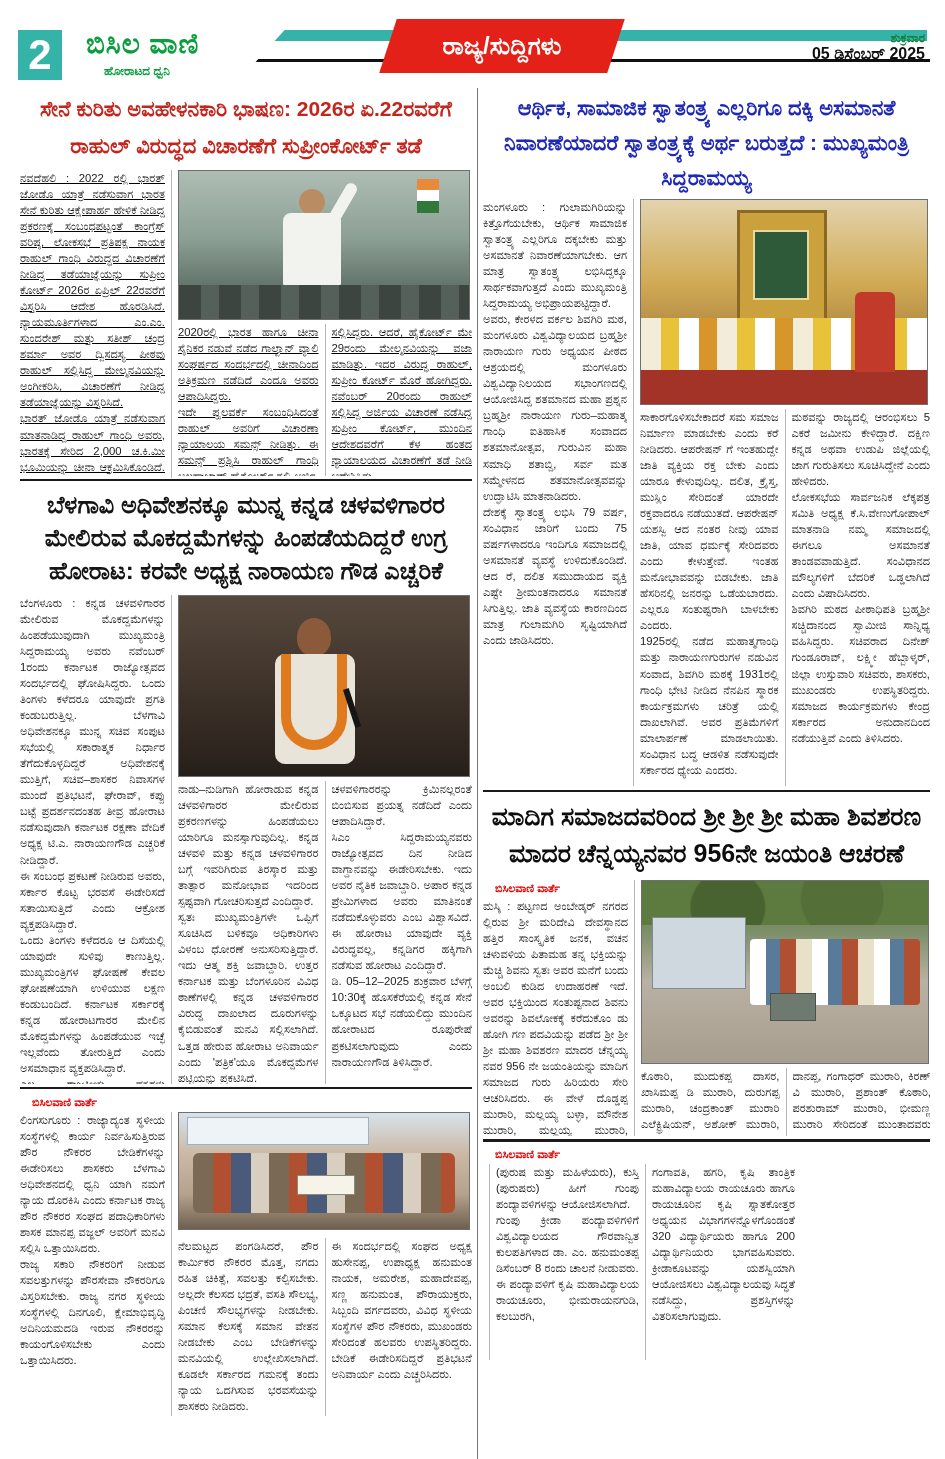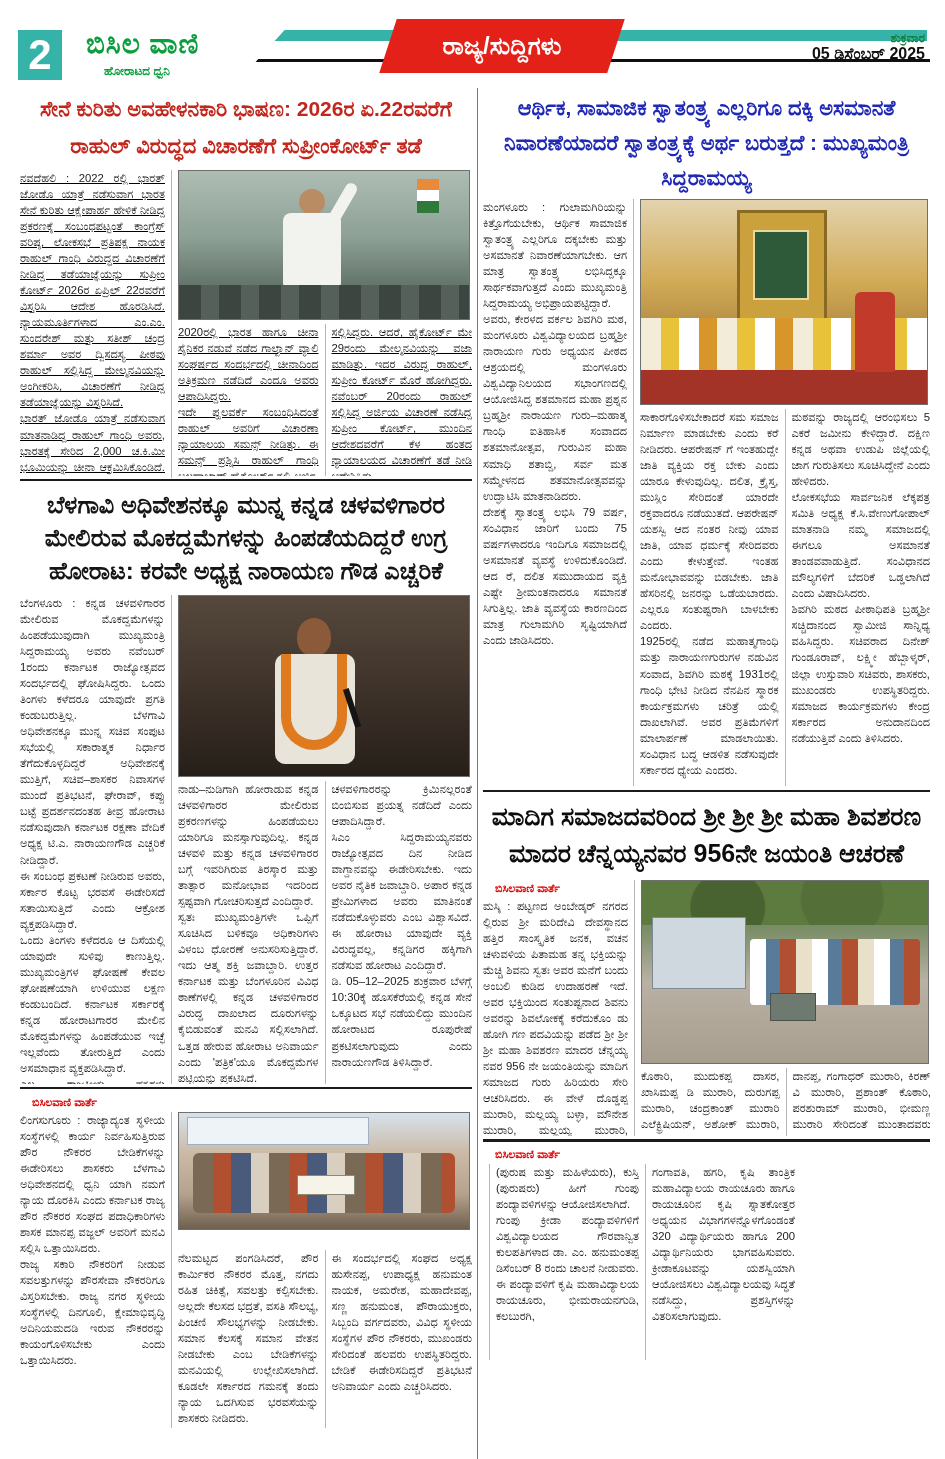--- a/index.html
+++ b/index.html
@@ -129,21 +129,21 @@
     <div class="byline">ಬಿಸಿಲವಾಣಿ ವಾರ್ತೆ</div>
     <div class="body-flex">
       <div class="col" style="width:146px;height:300px;">ಲಿಂಗಸುಗೂರು : ರಾಜ್ಯಾದ್ಯಂತ ಸ್ಥಳೀಯ ಸಂಸ್ಥೆಗಳಲ್ಲಿ ಕಾರ್ಯ ನಿರ್ವಹಿಸುತ್ತಿರುವ ಪೌರ ನೌಕರರ ಬೇಡಿಕೆಗಳನ್ನು ಈಡೇರಿಸಲು ಶಾಸಕರು ಬೆಳಗಾವಿ ಅಧಿವೇಶನದಲ್ಲಿ ಧ್ವನಿ ಯಾಗಿ ನಮಗೆ ನ್ಯಾಯ ದೊರಕಿಸಿ ಎಂದು ಕರ್ನಾಟಕ ರಾಜ್ಯ ಪೌರ ನೌಕರರ ಸಂಘದ ಪದಾಧಿಕಾರಿಗಳು ಶಾಸಕ ಮಾನಪ್ಪ ವಜ್ಜಲ್ ಅವರಿಗೆ ಮನವಿ ಸಲ್ಲಿಸಿ ಒತ್ತಾಯಿಸಿದರು.
 ರಾಜ್ಯ ಸಕಾರಿ ನೌಕರರಿಗೆ ನೀಡುವ ಸವಲತ್ತುಗಳನ್ನು ಪೌರಸೇವಾ ನೌಕರರಿಗೂ ವಿಸ್ತರಿಸಬೇಕು. ರಾಜ್ಯ ನಗರ ಸ್ಥಳೀಯ ಸಂಸ್ಥೆಗಳಲ್ಲಿ ದಿನಗೂಲಿ, ಕ್ಷೇಮಾಭಿವೃದ್ಧಿ ಅದಿನಿಯಮದಡಿ ಇರುವ ನೌಕರರನ್ನು ಕಾಯಂಗೊಳಿಸಬೇಕು ಎಂದು ಒತ್ತಾಯಿಸಿದರು.</div>
       <div class="col-rule" style="width:294px;">
         <div class="photo ph-poura" style="width:292px;height:118px;">
           <div class="ph-el" style="left:8px;top:4px;width:180px;height:26px;background:#eef3f8;border:1px solid #9fb0c2;"></div>
           <div class="ph-el" style="left:14px;top:40px;width:262px;height:60px;background:repeating-linear-gradient(90deg,#7a6a55 0 20px,#b05030 20px 38px,#4a5a7a 38px 58px,#d8cfc0 58px 76px);border-radius:6px;"></div>
           <div class="ph-el" style="left:118px;top:62px;width:56px;height:18px;background:#f6f3e8;border:1px solid #8a8a7a;"></div>
         </div>
-        <div class="subcols" style="margin-top:20px;">
+        <div class="subcols" style="margin-top:8px;">
           <div class="col" style="width:142px;height:178px;">ನೆಲಮಟ್ಟದ ಪಂಗಡಿಸಿದರೆ, ಪೌರ ಕಾರ್ಮಿಕರ ನೌಕರರ ಮೊತ್ತ, ನಗದು ರಹಿತ ಚಿಕಿತ್ಸೆ, ಸವಲತ್ತು ಕಲ್ಪಿಸಬೇಕು. ಅಲ್ಲದೇ ಕೆಲಸದ ಭದ್ರತೆ, ವಸತಿ ಸೌಲಭ್ಯ, ಪಿಂಚಣಿ ಸೌಲಭ್ಯಗಳನ್ನು ನೀಡಬೇಕು. ಸಮಾನ ಕೆಲಸಕ್ಕೆ ಸಮಾನ ವೇತನ ನೀಡಬೇಕು ಎಂಬ ಬೇಡಿಕೆಗಳನ್ನು ಮನವಿಯಲ್ಲಿ ಉಲ್ಲೇಖಿಸಲಾಗಿದೆ. ಕೂಡಲೇ ಸರ್ಕಾರದ ಗಮನಕ್ಕೆ ತಂದು ನ್ಯಾಯ ಒದಗಿಸುವ ಭರವಸೆಯನ್ನು ಶಾಸಕರು ನೀಡಿದರು.</div>
           <div class="col col-rule" style="width:142px;height:178px;">ಈ ಸಂದರ್ಭದಲ್ಲಿ ಸಂಘದ ಅಧ್ಯಕ್ಷ ಹುಸೇನಪ್ಪ, ಉಪಾಧ್ಯಕ್ಷ ಹನುಮಂತ ನಾಯಕ, ಅಮರೇಶ, ಮಹಾದೇವಪ್ಪ, ಸಣ್ಣ ಹನುಮಂತ, ಪೌರಾಯುಕ್ತರು, ಸಿಬ್ಬಂದಿ ವರ್ಗದವರು, ವಿವಿಧ ಸ್ಥಳೀಯ ಸಂಸ್ಥೆಗಳ ಪೌರ ನೌಕರರು, ಮುಖಂಡರು ಸೇರಿದಂತೆ ಹಲವರು ಉಪಸ್ಥಿತರಿದ್ದರು. ಬೇಡಿಕೆ ಈಡೇರಿಸದಿದ್ದರೆ ಪ್ರತಿಭಟನೆ ಅನಿವಾರ್ಯ ಎಂದು ಎಚ್ಚರಿಸಿದರು.</div>
         </div>
       </div>
     </div>
   </div>
 
   <div class="article" style="left:483px;top:88px;width:447px;height:698px;overflow:hidden;">
     <div class="headline hl-blue">ಆರ್ಥಿಕ, ಸಾಮಾಜಿಕ ಸ್ವಾತಂತ್ರ್ಯ ಎಲ್ಲರಿಗೂ ದಕ್ಕಿ ಅಸಮಾನತೆ ನಿವಾರಣೆಯಾದರೆ ಸ್ವಾತಂತ್ರ್ಯಕ್ಕೆ ಅರ್ಥ ಬರುತ್ತದೆ : ಮುಖ್ಯಮಂತ್ರಿ ಸಿದ್ದರಾಮಯ್ಯ</div>
     <div class="body-flex" style="">

